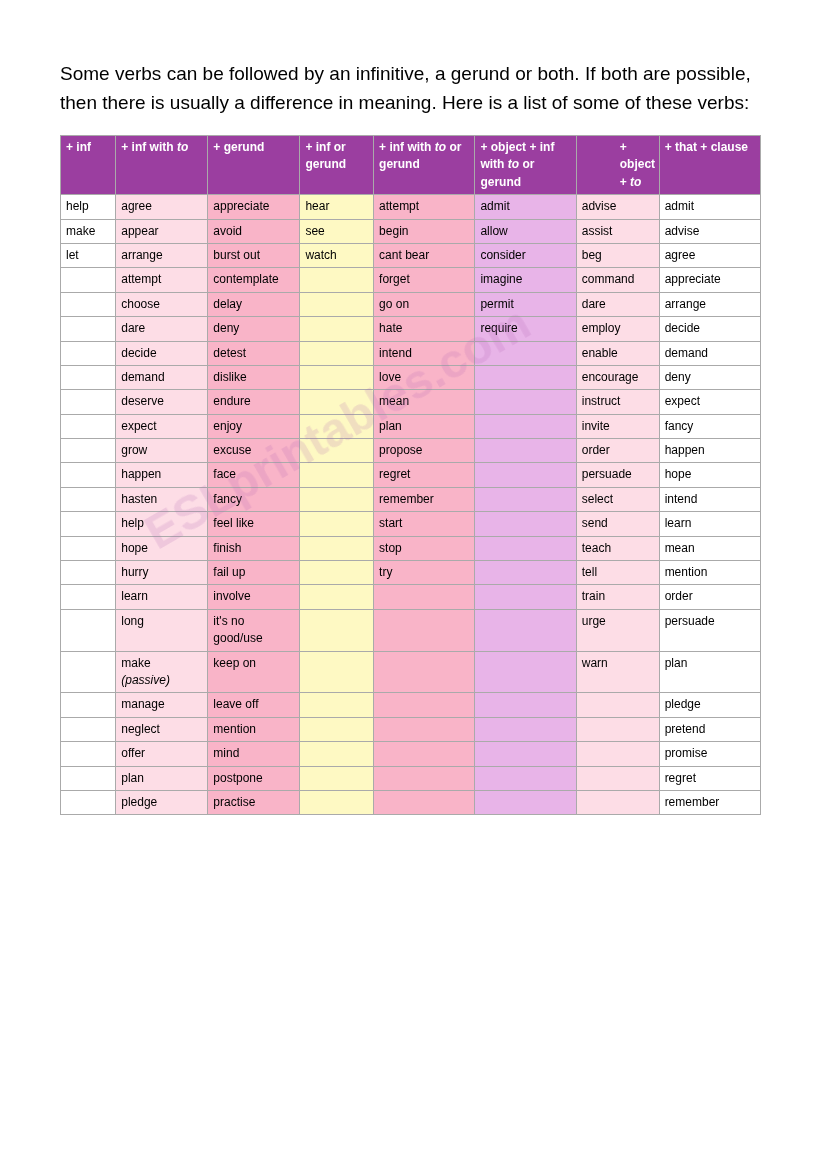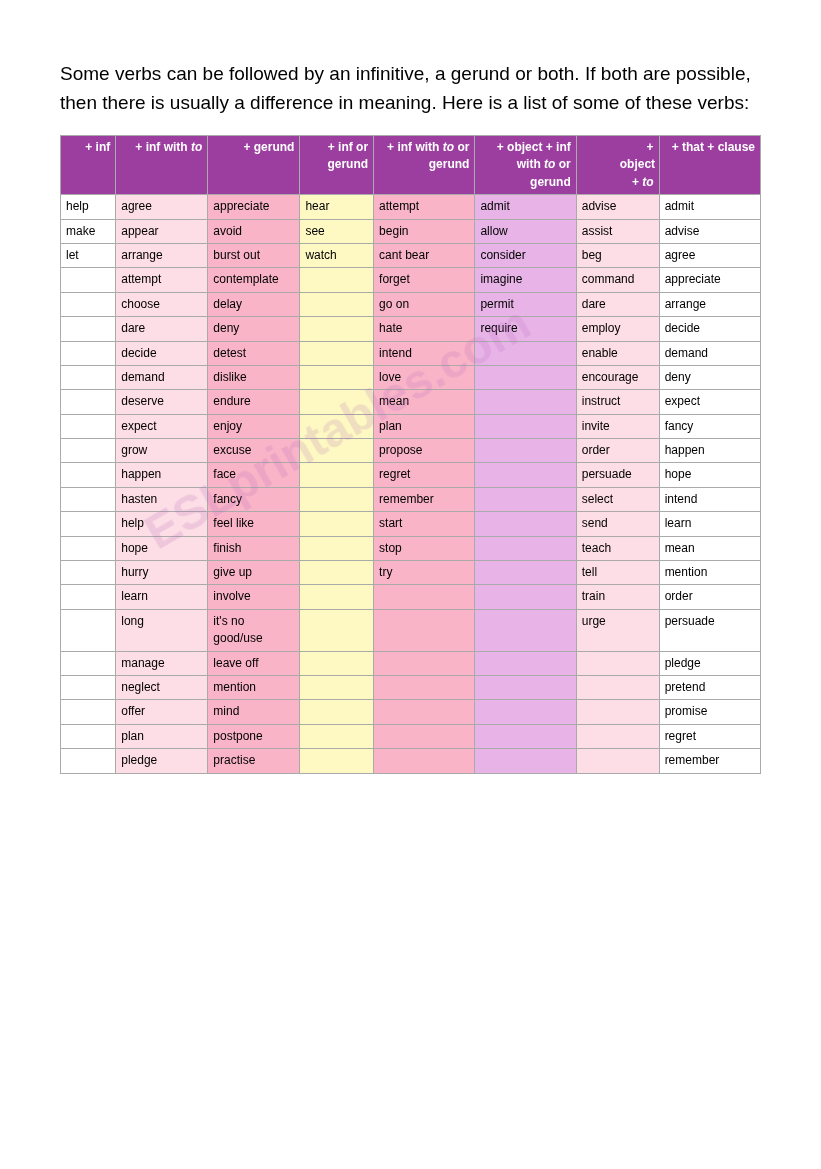--- a/index.html
+++ b/index.html
@@ -25,21 +25,21 @@
       border: 1px solid #aaa;
       padding: 3px 5px;
       vertical-align: top;
       font-size: 12px;
       line-height: 1.45;
     }
     th {
       background-color: #9b3ea0;
       color: #fff;
       font-weight: bold;
-      text-align: right;
+      text-align: left;
       font-size: 12px;
     }
     .col-inf { width: 6%; }
     .col-inf-with-to { width: 10%; }
     .col-gerund { width: 10%; }
     .col-inf-or-gerund { width: 8%; }
     .col-inf-with-to-or-gerund { width: 11%; }
     .col-obj-inf { width: 11%; }
     .col-obj-to { width: 9%; padding-left: 43px; }
     .col-that-clause { width: 11%; }
@@ -235,21 +235,21 @@
         <td class="col3">finish</td>
         <td class="col4"></td>
         <td class="col5">stop</td>
         <td class="col6"></td>
         <td class="col7">teach</td>
         <td class="col8">mean</td>
       </tr>
       <tr>
         <td class="col1"></td>
         <td class="col2">hurry</td>
-        <td class="col3">give up</td>
+        <td class="col3">fail up</td>
         <td class="col4"></td>
         <td class="col5">try</td>
         <td class="col6"></td>
         <td class="col7">tell</td>
         <td class="col8">mention</td>
       </tr>
       <tr>
         <td class="col1"></td>
         <td class="col2">learn</td>
         <td class="col3">involve</td>
@@ -264,20 +264,30 @@
         <td class="col2">long</td>
         <td class="col3">it's no good/use</td>
         <td class="col4"></td>
         <td class="col5"></td>
         <td class="col6"></td>
         <td class="col7">urge</td>
         <td class="col8">persuade</td>
       </tr>
       <tr>
         <td class="col1"></td>
+        <td class="col2">make <em>(passive)</em></td>
+        <td class="col3">keep on</td>
+        <td class="col4"></td>
+        <td class="col5"></td>
+        <td class="col6"></td>
+        <td class="col7">warn</td>
+        <td class="col8">plan</td>
+      </tr>
+      <tr>
+        <td class="col1"></td>
         <td class="col2">manage</td>
         <td class="col3">leave off</td>
         <td class="col4"></td>
         <td class="col5"></td>
         <td class="col6"></td>
         <td class="col7"></td>
         <td class="col8">pledge</td>
       </tr>
       <tr>
         <td class="col1"></td>

